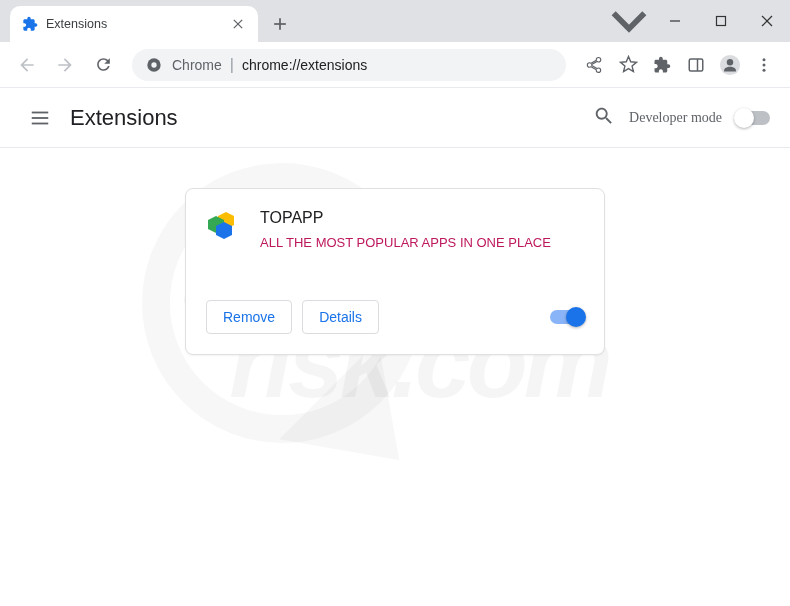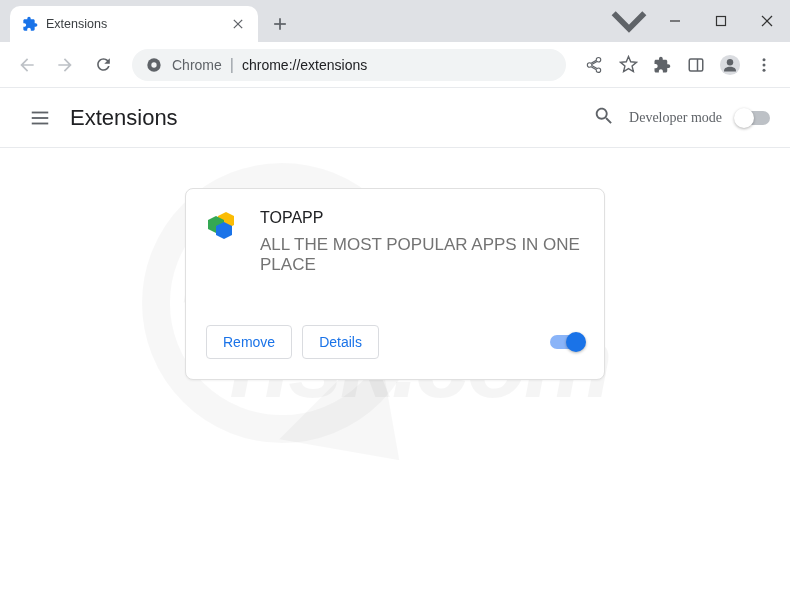--- a/index.html
+++ b/index.html
@@ -43,21 +43,21 @@
 .toggle.on { background: #8ab4f8; }
 .toggle.on .toggle-knob { left: 16px; background: #1a73e8; }
 
 
 .ext-content { padding: 40px 0; display: flex; justify-content: center; }
 .ext-card { width: 420px; background: #fff; border: 1px solid #e0e0e0; border-radius: 8px; padding: 20px; box-shadow: 0 1px 2px rgba(0,0,0,0.05); }
 .card-top { display: flex; gap: 18px; margin-bottom: 50px; }
 .card-icon { width: 36px; height: 36px; flex-shrink: 0; }
 .card-info { flex: 1; }
 .card-name { font-size: 16px; color: #202124; margin-bottom: 8px; }
-.card-desc { font-size: 17px; color: #737373; }
+.card-desc { font-size: 13px; color: #be185d; }
 .card-bottom { display: flex; align-items: center; gap: 10px; }
 .card-btn { height: 34px; padding: 0 16px; border: 1px solid #dadce0; background: #fff; border-radius: 4px; color: #1a73e8; font-size: 14px; display: flex; align-items: center; }
 .card-toggle-wrap { margin-left: auto; }
 
 
 .watermark { position: absolute; top: 50%; left: 50%; transform: translate(-50%, -50%); font-size: 130px; font-weight: 700; color: rgba(0,0,0,0.04); font-style: italic; letter-spacing: -4px; pointer-events: none; z-index: -1; white-space: nowrap; font-family: Georgia, serif; }
 .watermark .wm1 { display: block; line-height: 0.9; }
 .watermark .wm2 { display: block; font-size: 100px; margin-left: 48px; line-height: 0.9; }
 .watermark-circle { position: absolute; top: 50%; left: 18%; transform: translateY(-50%); width: 280px; height: 280px; border: 28px solid rgba(0,0,0,0.03); border-radius: 50%; pointer-events: none; z-index: -1; }
 .watermark-circle::after { content:''; position:absolute; width:0; height:0; border-left: 70px solid transparent; border-right: 70px solid transparent; border-top: 100px solid rgba(0,0,0,0.03); bottom: -60px; right: -40px; transform: rotate(-45deg); }

